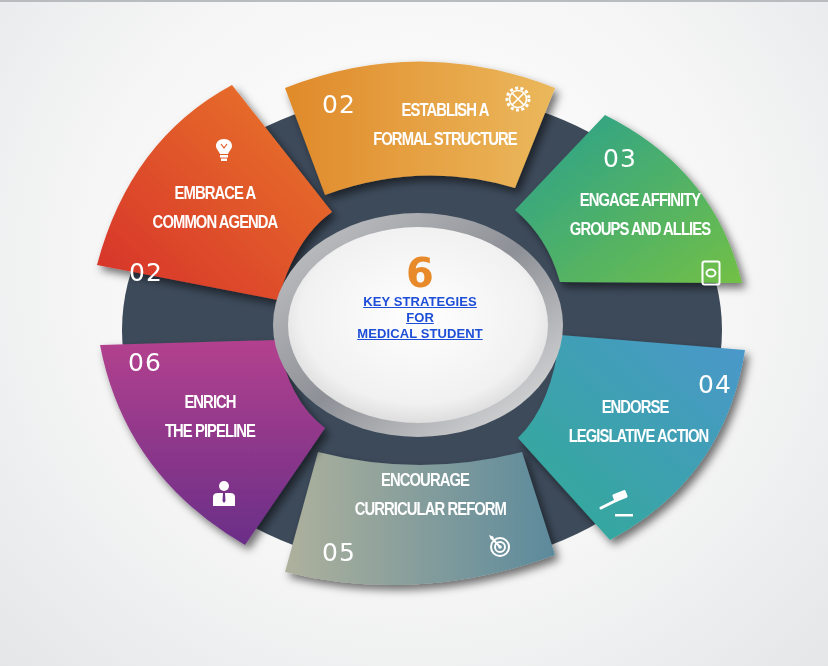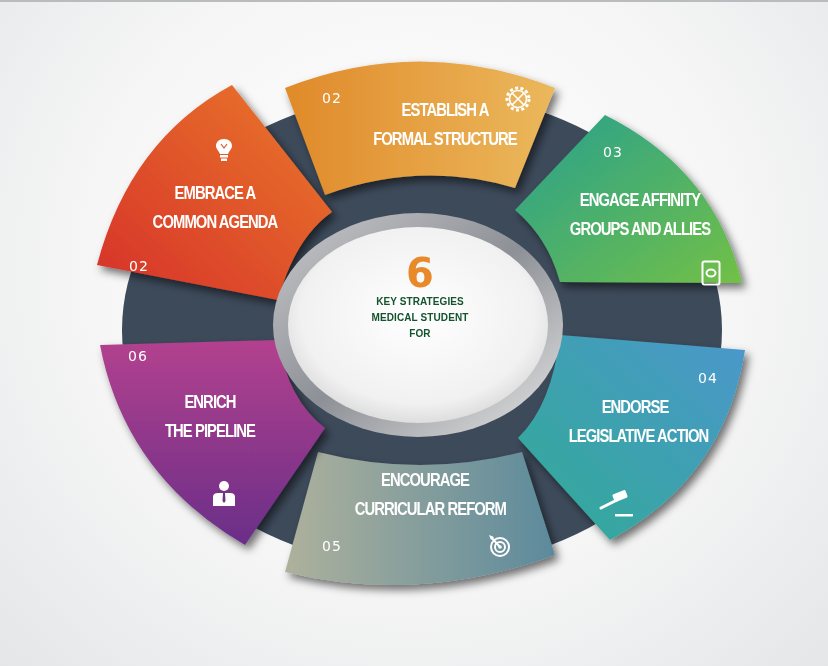--- a/index.html
+++ b/index.html
@@ -12,33 +12,33 @@
   svg.wheel { position:absolute; left:0; top:0; }
   .lbl {
     position:absolute; color:#fff; text-align:center;
     font-family: "Liberation Sans", sans-serif; font-weight:bold;
     font-size:19px; line-height:29px; letter-spacing:-1.2px;
     transform: scaleX(0.78); transform-origin: center;
     white-space:nowrap;
   }
   .num {
     position:absolute; color:#fff; font-family:"DejaVu Sans", sans-serif;
-    font-size:14px; letter-spacing:1px;
+    font-size:25px; letter-spacing:1px;
   }
   .icon { position:absolute; }
   .center-text {
     position:absolute; left:320px; top:252px; width:200px; text-align:center;
   }
   .center-six {
     font-family:"DejaVu Sans", sans-serif; font-weight:bold; color:#e8892a;
     font-size:40px; line-height:42px;
   }
   .center-line {
-    font-family:"Liberation Sans", sans-serif; font-weight:bold; color:#14532d;
-    font-size:10px; line-height:16px; letter-spacing:0.1px;
+    font-family:"Liberation Sans", sans-serif; font-weight:bold; color:#1d4ed8;
+    font-size:13px; line-height:16px; letter-spacing:0.1px;text-decoration:underline;
   }
 </style>
 </head>
 <body>
 
 <div class="topbar"></div>
 
 <svg class="wheel" width="828" height="666" viewBox="0 0 828 666">
   <defs>
     <linearGradient id="g1" x1="0" y1="1" x2="1" y2="0">
@@ -94,22 +94,22 @@
 
   <path d="M100 345 L278 340 Q288 400 325 428 L245 545 Q125 475 100 345 Z" fill="url(#g6)" filter="url(#sh)"></path>
 
   <ellipse cx="418" cy="325" rx="145" ry="112" fill="url(#gRim)"></ellipse>
   <ellipse cx="418" cy="325" rx="130" ry="98" fill="url(#gCenter)"></ellipse>
 </svg>
 
 <div class="center-text">
   <div class="center-six">6</div>
   <div class="center-line">KEY STRATEGIES</div>
+  <div class="center-line">FOR</div>
   <div class="center-line">MEDICAL STUDENT</div>
-  <div class="center-line">FOR</div>
 </div>
 
 <div>
   <svg class="icon" style="left:215px;top:138px" width="18" height="24" viewBox="0 0 18 24">
     <path d="M9 1 C4 1 1 4 1 8 C1 11 4 13 5 16 L13 16 C14 13 17 11 17 8 C17 4 14 1 9 1 Z" fill="#fff"></path>
     <rect x="5" y="17" width="8" height="2.5" fill="#fff"></rect>
       <rect x="6" y="20.5" width="6" height="2.5" fill="#fff"></rect>
     <path d="M6 6 L9 10 L12 6" stroke="#e05a2a" stroke-width="1.2" fill="none"></path>
   </svg>
   <div class="lbl" style="left:130px;top:178px;width:170px">

